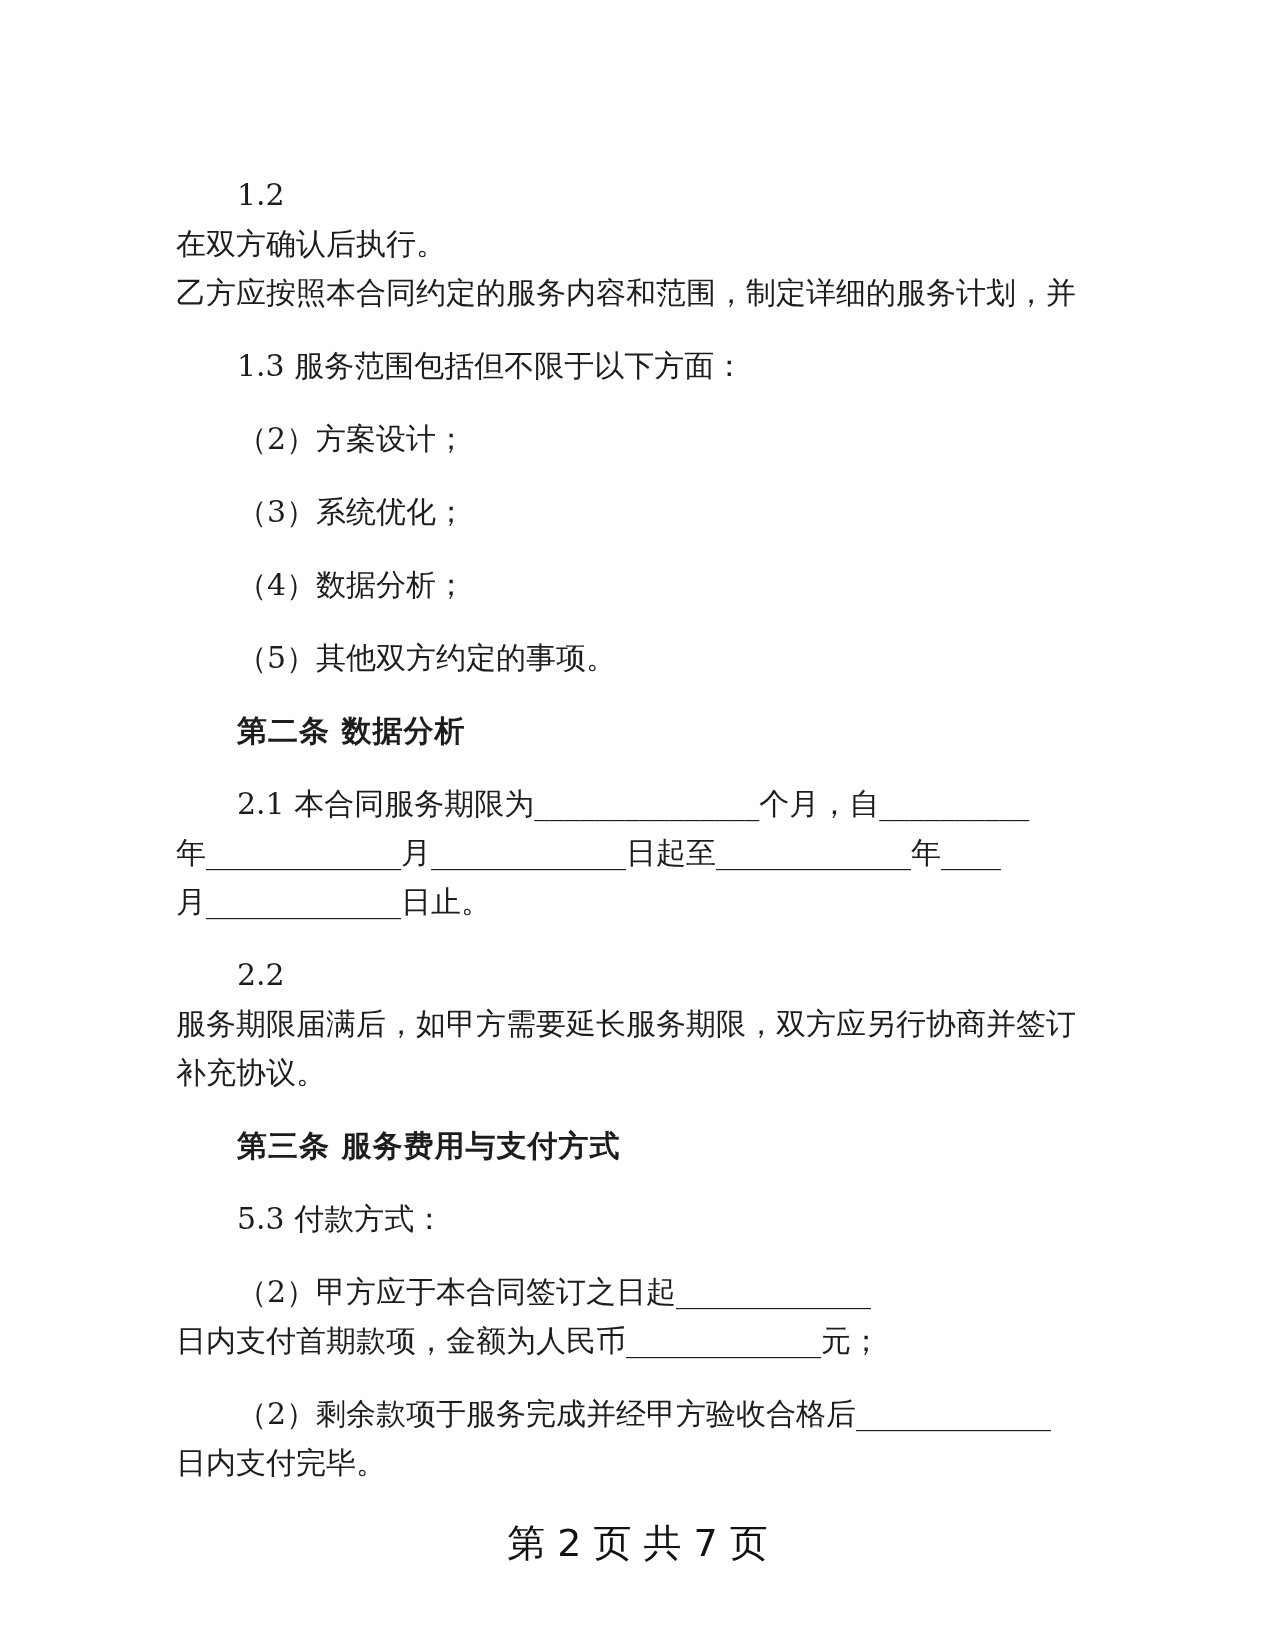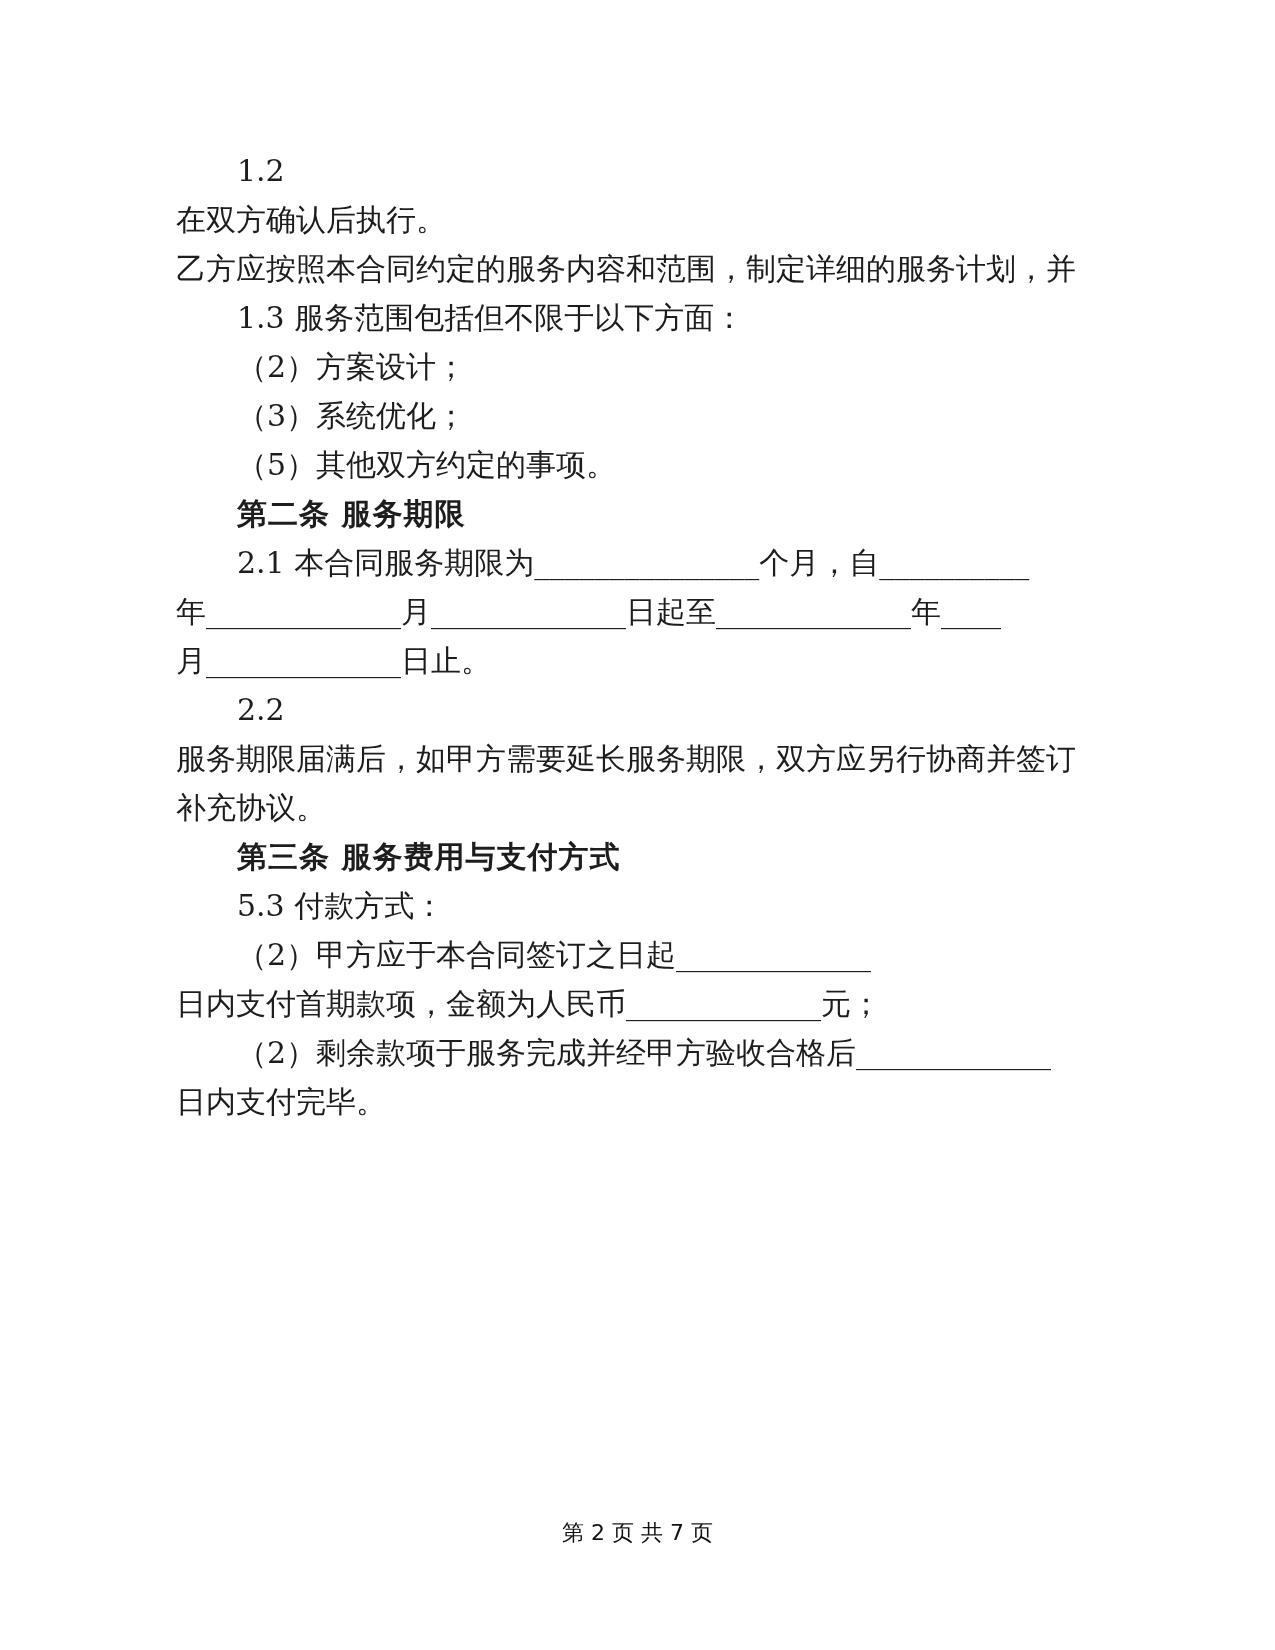--- a/index.html
+++ b/index.html
@@ -17,50 +17,51 @@
     top: 146px;
     left: 176px;
     width: 880px;
   }
   .line {
     height: 49px;
     line-height: 49px;
     font-size: 30px;
     white-space: nowrap;
   }
-  .indent { padding-left: 61px; }
+  .indent { padding-left: 61px; margin-top: 24px; }
   .heading {
     font-weight: bold;
     font-family: "DejaVu Sans", sans-serif;
     letter-spacing: 1px;
   }
   .footer {
     position: absolute;
     top: 1518px;
     left: 0;
     width: 100%;
     text-align: center;
     font-family: "DejaVu Sans", sans-serif;
-    font-size: 22px;
+    font-size: 38px;
     color: #121212;
   }
 </style>
 </head>
 <body>
 
 <div class="page">
   <div class="content">
     <div class="line indent">1.2</div>
     <div class="line">在双方确认后执行。</div>
     <div class="line">乙方应按照本合同约定的服务内容和范围，制定详细的服务计划，并</div>
     <div class="line indent">1.3 服务范围包括但不限于以下方面：</div>
     <div class="line indent">（2）方案设计；</div>
     <div class="line indent">（3）系统优化；</div>
+    <div class="line indent">（4）数据分析；</div>
     <div class="line indent">（5）其他双方约定的事项。</div>
-    <div class="line indent heading">第二条 服务期限</div>
+    <div class="line indent heading">第二条 数据分析</div>
     <div class="line indent">2.1 本合同服务期限为_______________个月，自__________</div>
     <div class="line">年_____________月_____________日起至_____________年____</div>
     <div class="line">月_____________日止。</div>
     <div class="line indent">2.2</div>
     <div class="line">服务期限届满后，如甲方需要延长服务期限，双方应另行协商并签订</div>
     <div class="line">补充协议。</div>
     <div class="line indent heading">第三条 服务费用与支付方式</div>
     <div class="line indent">5.3 付款方式：</div>
     <div class="line indent">（2）甲方应于本合同签订之日起_____________</div>
     <div class="line">日内支付首期款项，金额为人民币_____________元；</div>

